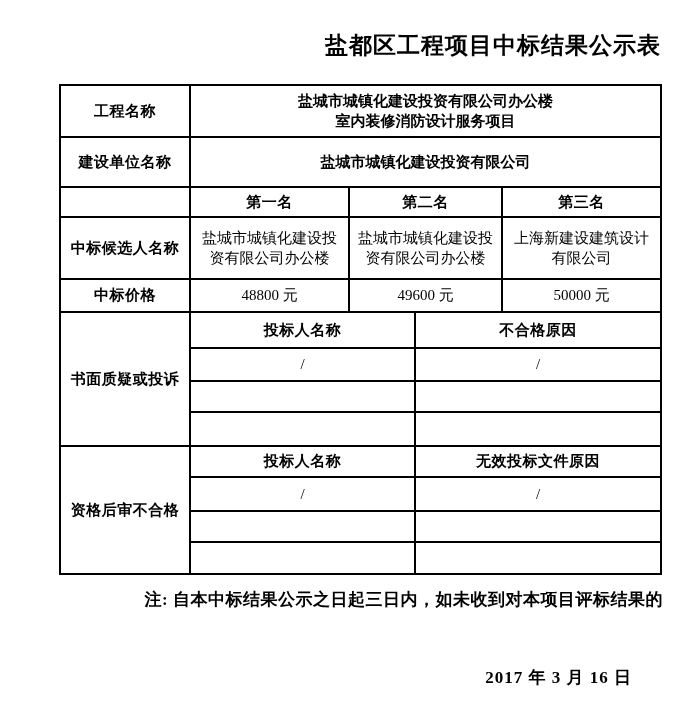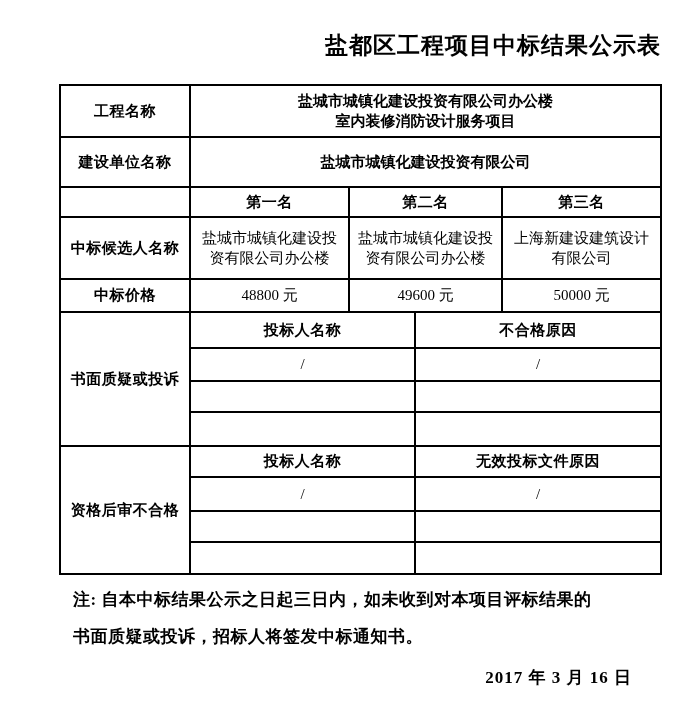--- a/index.html
+++ b/index.html
@@ -44,20 +44,21 @@
   td.lbl { font-weight: bold; letter-spacing: 0.5px; }
   td.valb { font-weight: bold; }
   td.val  { font-weight: normal; }
   .note {
     position: absolute;
     left: 73px;
     top: 588px;
     width: 590px;
     font-size: 17px;
     font-weight: bold;
+    text-align: right;
   }
   .note .note-line { margin-bottom: 14px; letter-spacing: 0.5px; }
   .date {
     position: absolute;
     top: 666px;
     right: 66px;
     font-size: 17px;
     font-weight: bold;
     letter-spacing: 1px;
     text-align: center;
@@ -145,16 +146,15 @@
   </tr>
   <tr style="height:32px">
     <td class="val" colspan="2"></td>
     <td class="val" colspan="2"></td>
   </tr>
 </tbody>
   </table>
 
 <div class="note">
   <div class="note-line">注: 自本中标结果公示之日起三日内，如未收到对本项目评标结果的</div>
-  <div class="note-line">书面质疑或投诉，招标人将签发中标通知书。</div>
 </div>
 
 <div class="date">2017 年 3 月 16 日</div>
 
 </body></html>

